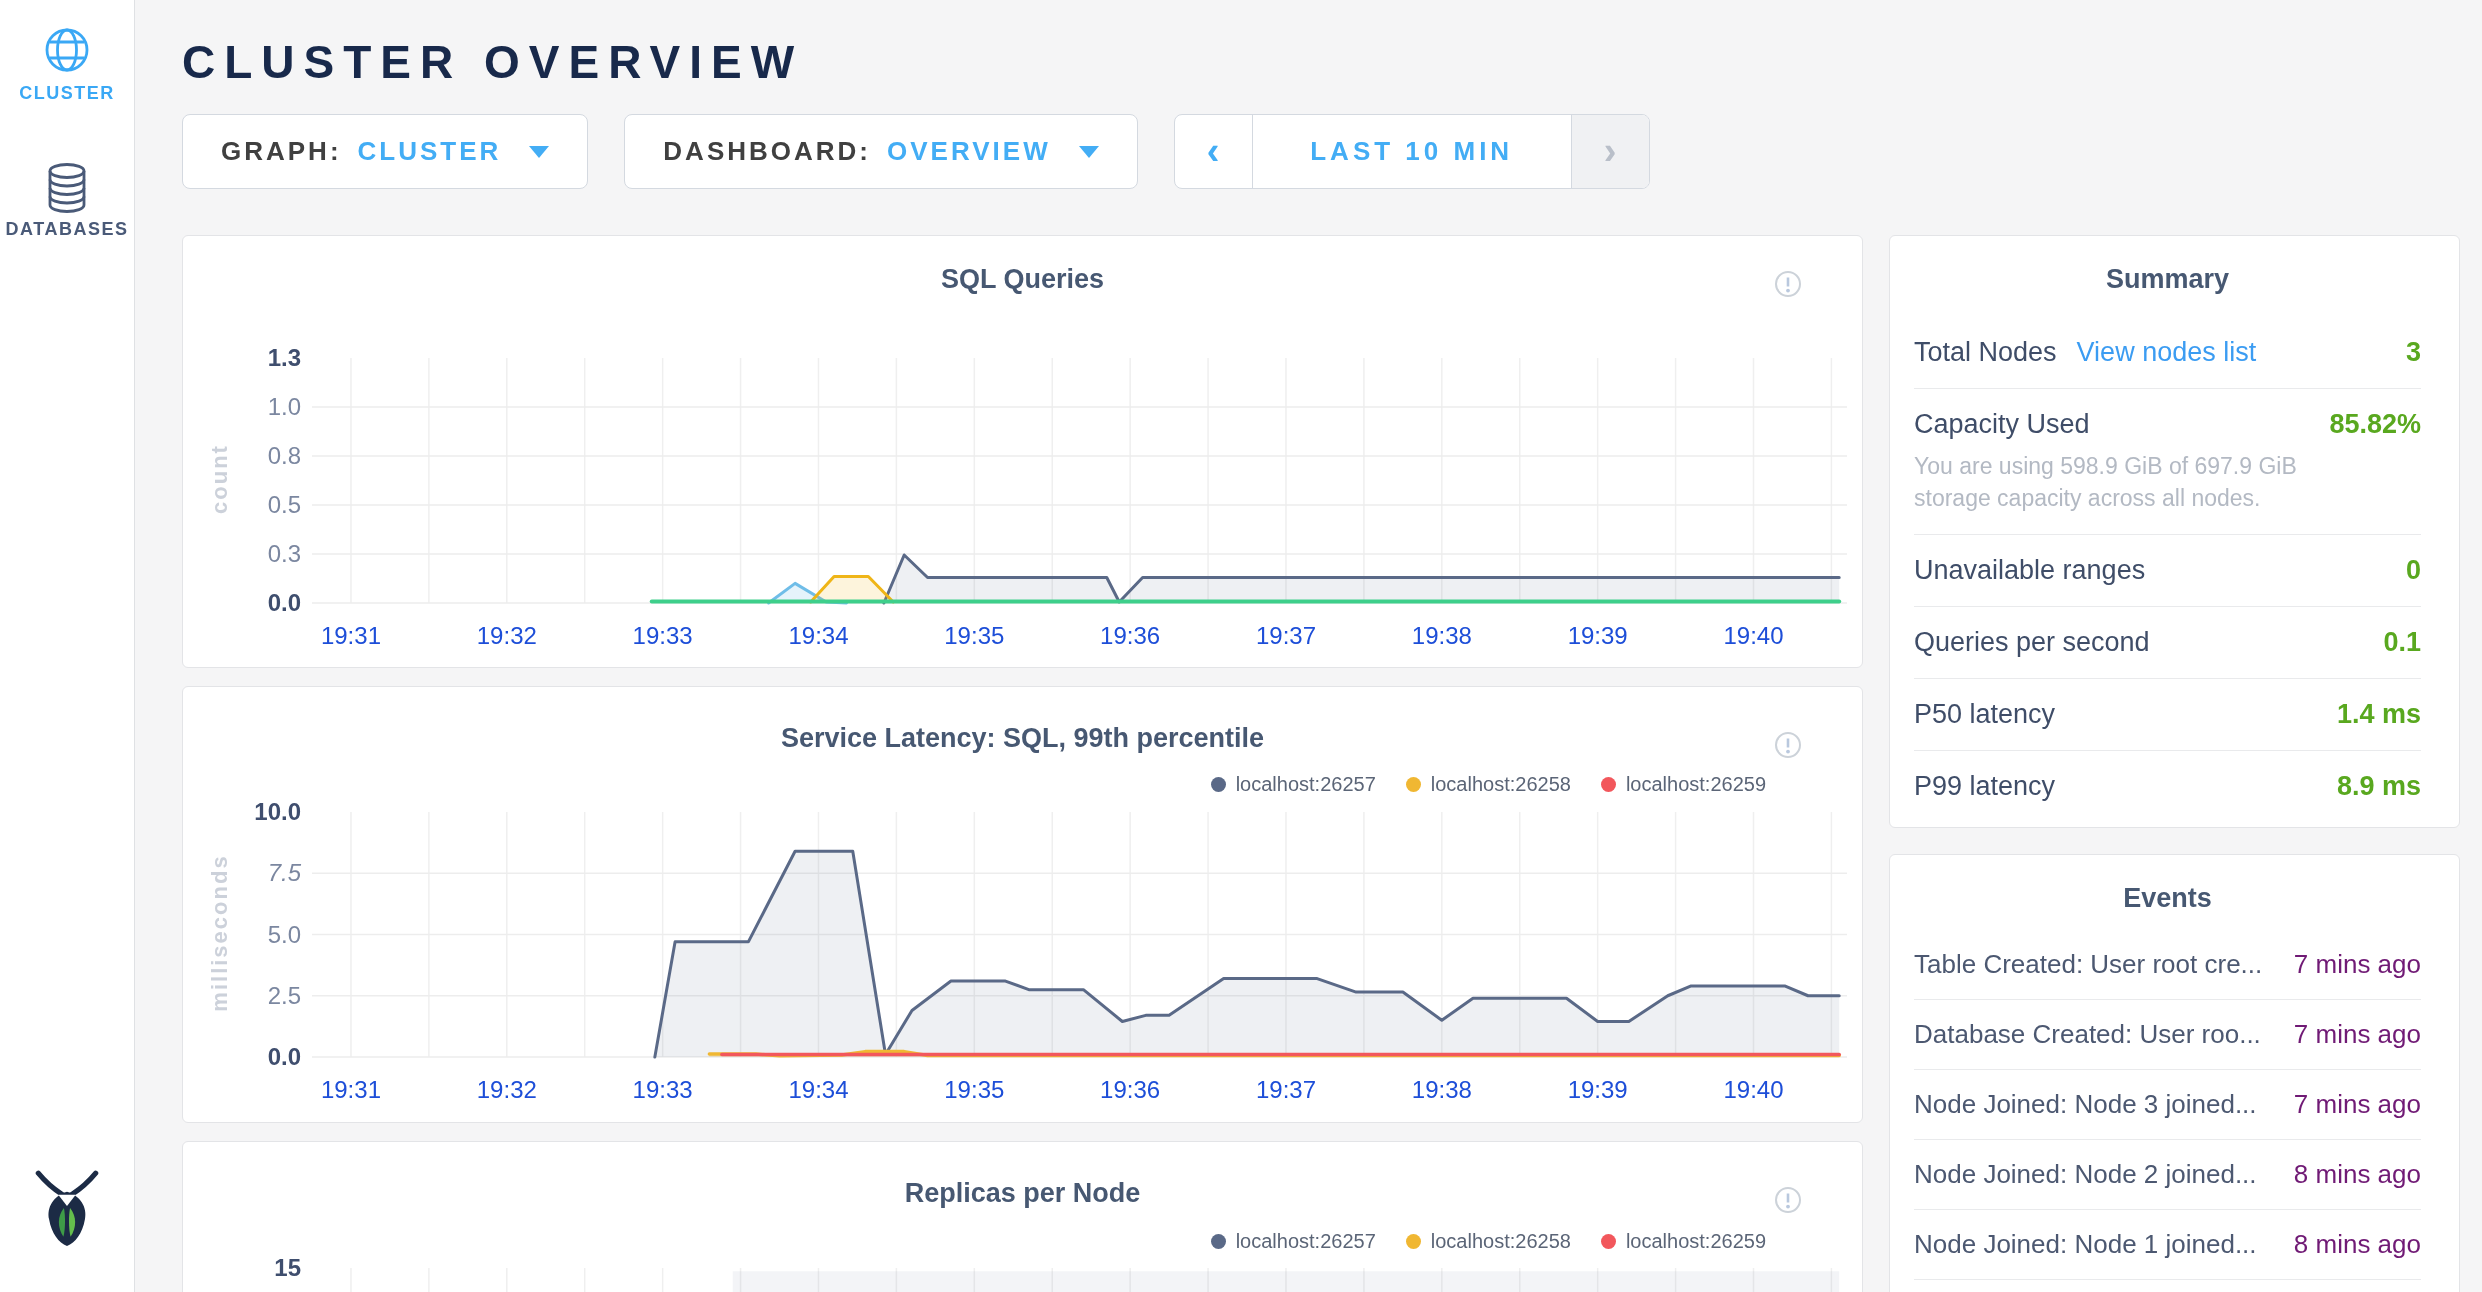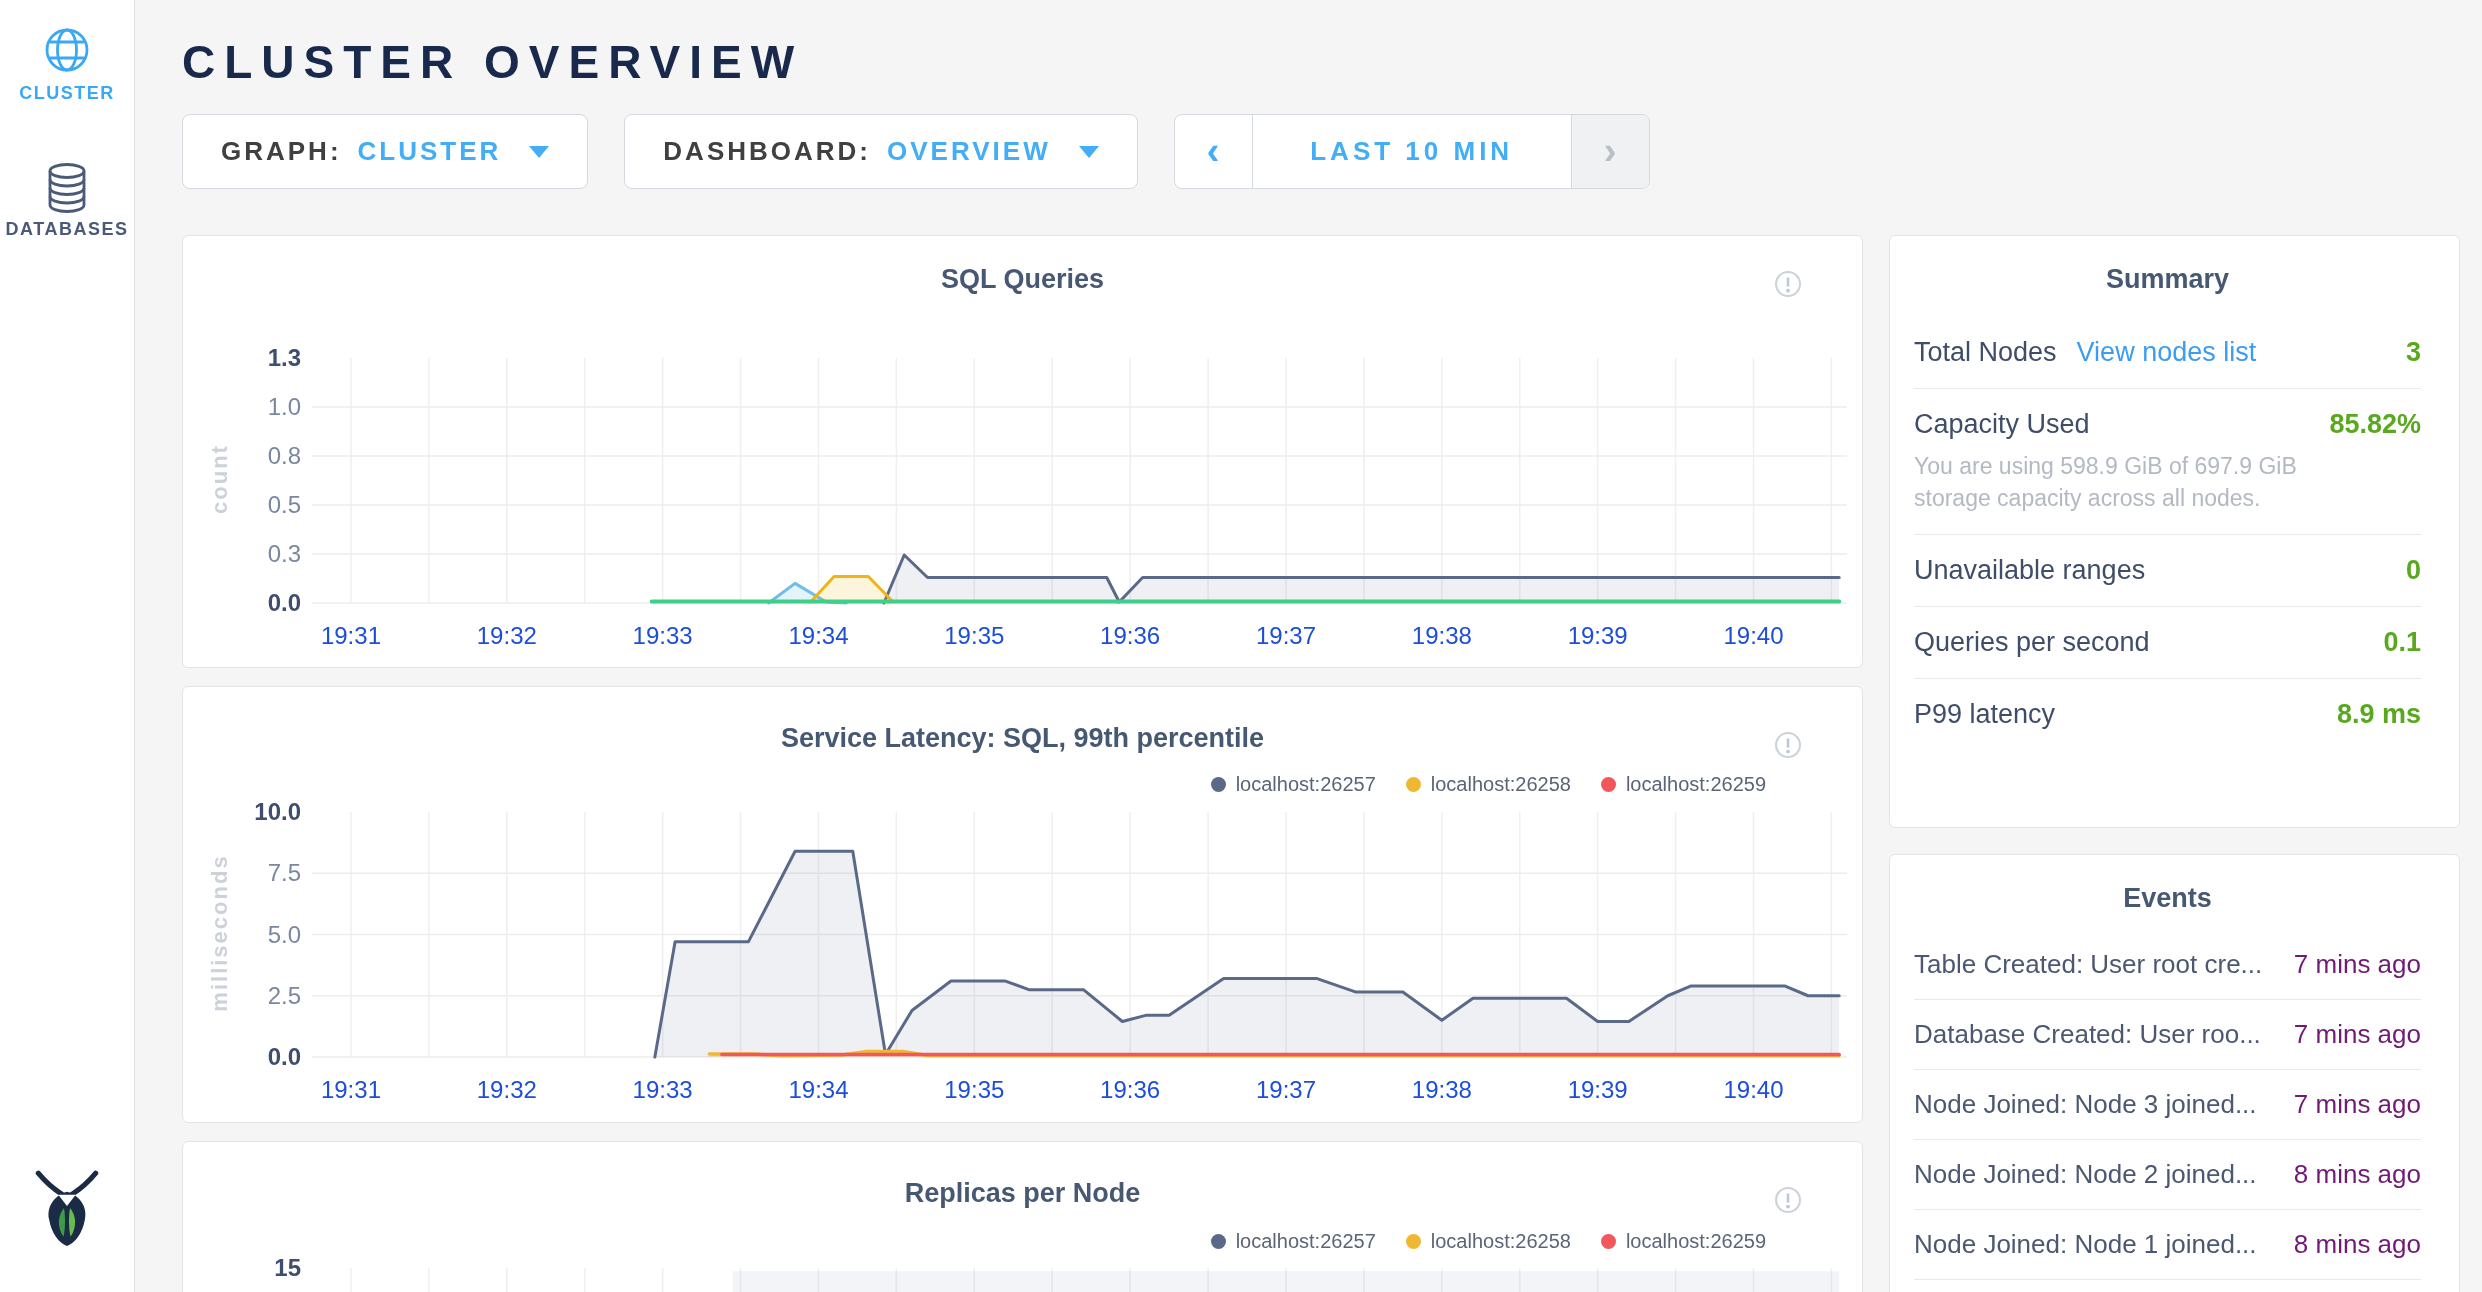--- a/index.html
+++ b/index.html
@@ -214,21 +214,21 @@
                 <span class="lg-dot" style="background: rgb(240, 183, 50);"></span>
                 <span class="lg-name">localhost:26258</span>
               </span>
               <span class="lg-item">
                 <span class="lg-dot" style="background: rgb(242, 87, 92);"></span>
                 <span class="lg-name">localhost:26259</span>
               </span>
             </div>
             <div class="yunit" style="top: 233px;">milliseconds</div>
             <div class="ytick mm" style="top: 110px;">10.0</div>
-            <div class="ytick" style="top: 171.25px;">7.5</div>
+            <div class="ytick" style="top: 171.25px; font-style: italic;">7.5</div>
             <div class="ytick" style="top: 232.5px;">5.0</div>
             <div class="ytick" style="top: 293.75px;">2.5</div>
             <div class="ytick mm" style="top: 355px;">0.0</div>
             <div class="xtick" style="left: 117.959px; top: 388px;">19:31</div>
             <div class="xtick" style="left: 273.797px; top: 388px;">19:32</div>
             <div class="xtick" style="left: 429.635px; top: 388px;">19:33</div>
             <div class="xtick" style="left: 585.472px; top: 388px;">19:34</div>
             <div class="xtick" style="left: 741.31px; top: 388px;">19:35</div>
             <div class="xtick" style="left: 897.147px; top: 388px;">19:36</div>
             <div class="xtick" style="left: 1052.98px; top: 388px;">19:37</div>
@@ -341,20 +341,26 @@
                 </div>
               </div>
               <div class="srow">
                 <div class="srow-top">
                   <span class="slabel">Queries per second</span>
                   <span class="svalue">0.1</span>
                 </div>
               </div>
               <div class="srow">
                 <div class="srow-top">
+                  <span class="slabel">P50 latency</span>
+                  <span class="svalue">1.4 ms</span>
+                </div>
+              </div>
+              <div class="srow">
+                <div class="srow-top">
                   <span class="slabel">P99 latency</span>
                   <span class="svalue">8.9 ms</span>
                 </div>
               </div>
             </div>
         </section>
         <section class="panel events">
           <h3 class="panel-title">Events</h3>
           <div class="erows" id="events-rows">
               <div class="erow">

